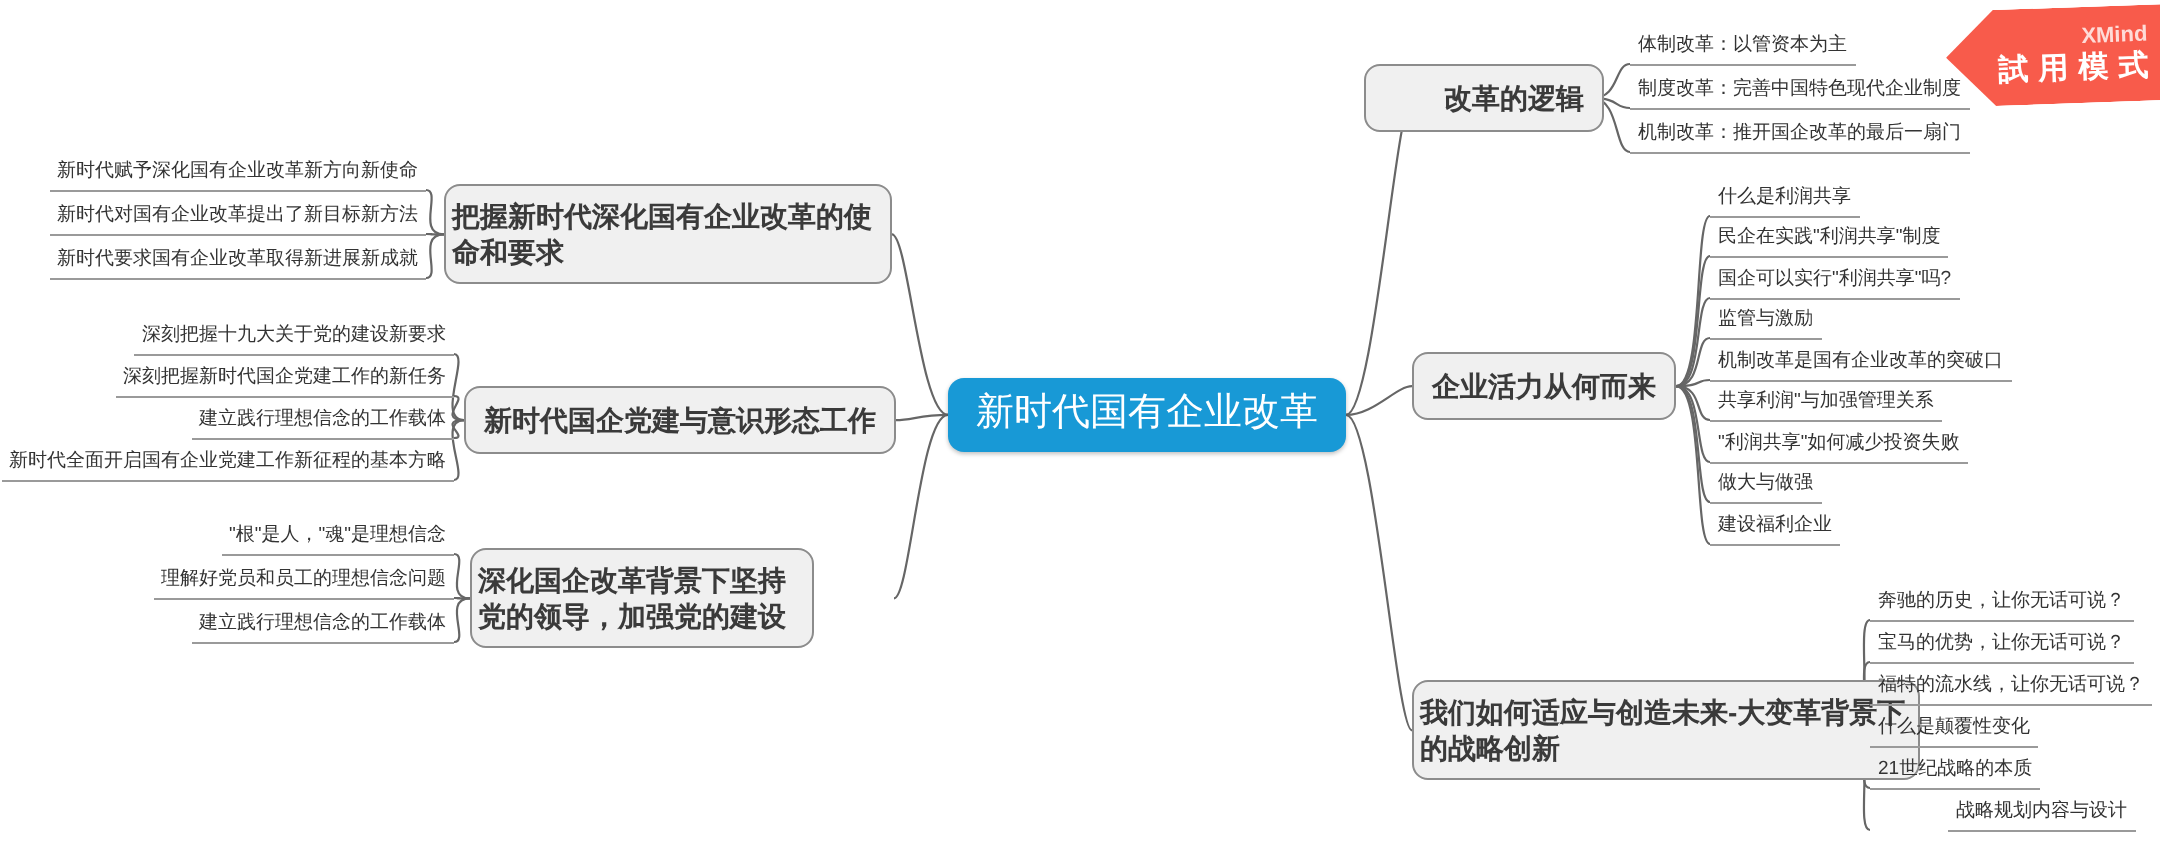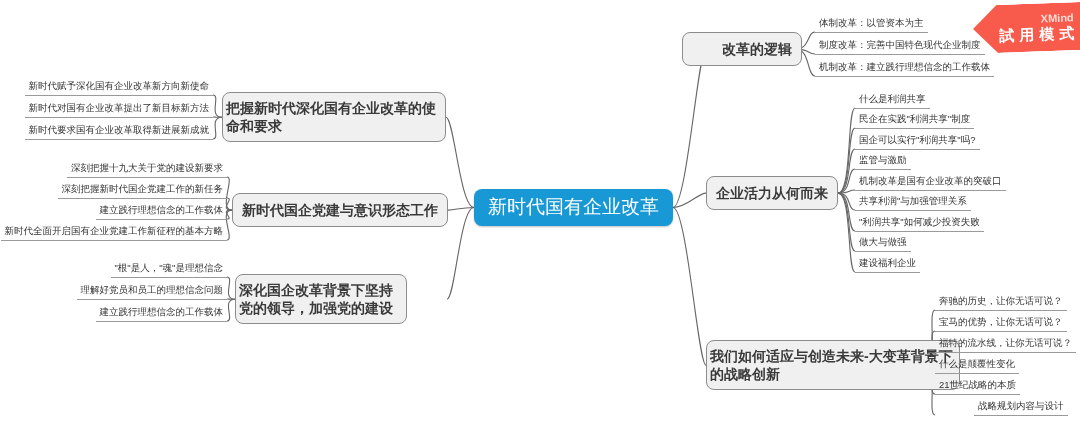--- a/index.html
+++ b/index.html
@@ -102,21 +102,21 @@
   <div class="node sub left" style="right:853px;top:261px;">"根"是人，"魂"是理想信念</div>
   <div class="node sub left" style="right:853px;top:283px;">理解好党员和员工的理想信念问题</div>
   <div class="node sub left" style="right:853px;top:305px;">建立践行理想信念的工作载体</div>
 
   <div class="node branch nowrap" id="b-r1" style="left:682px;top:32px;padding-left:39px;">改革的逻辑</div>
   <div class="node branch nowrap" id="b-r2" style="left:706px;top:176px;">企业活力从何而来</div>
   <div class="node branch" id="b-r3" style="left:706px;top:340px;width:254px;">我们如何适应与创造未来-大变革背景下的战略创新</div>
 
   <div class="node sub right" style="left:815px;top:16px;font-family:Liberation Serif, serif;">体制改革：以管资本为主</div>
   <div class="node sub right" style="left:815px;top:38px;">制度改革：完善中国特色现代企业制度</div>
-  <div class="node sub right" style="left:815px;top:60px;">机制改革：建立践行理想信念的工作载体</div>
+  <div class="node sub right" style="left:815px;top:60px;">机制改革：推开国企改革的最后一扇门</div>
 
   <div class="node sub right" style="left:855px;top:92px;">什么是利润共享</div>
   <div class="node sub right" style="left:855px;top:112px;">民企在实践"利润共享"制度</div>
   <div class="node sub right" style="left:855px;top:133px;">国企可以实行"利润共享"吗?</div>
   <div class="node sub right" style="left:855px;top:153px;">监管与激励</div>
   <div class="node sub right" style="left:855px;top:174px;">机制改革是国有企业改革的突破口</div>
   <div class="node sub right" style="left:855px;top:194px;">共享利润"与加强管理关系</div>
   <div class="node sub right" style="left:855px;top:215px;">"利润共享"如何减少投资失败</div>
   <div class="node sub right" style="left:855px;top:235px;">做大与做强</div>
   <div class="node sub right" style="left:855px;top:256px;">建设福利企业</div>

